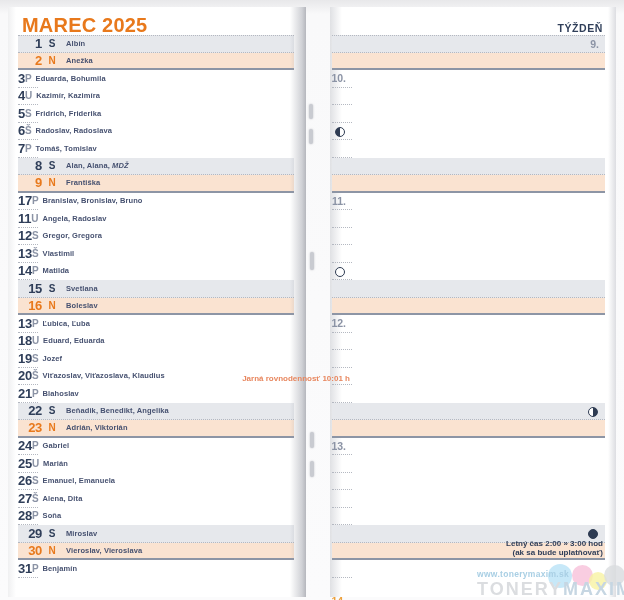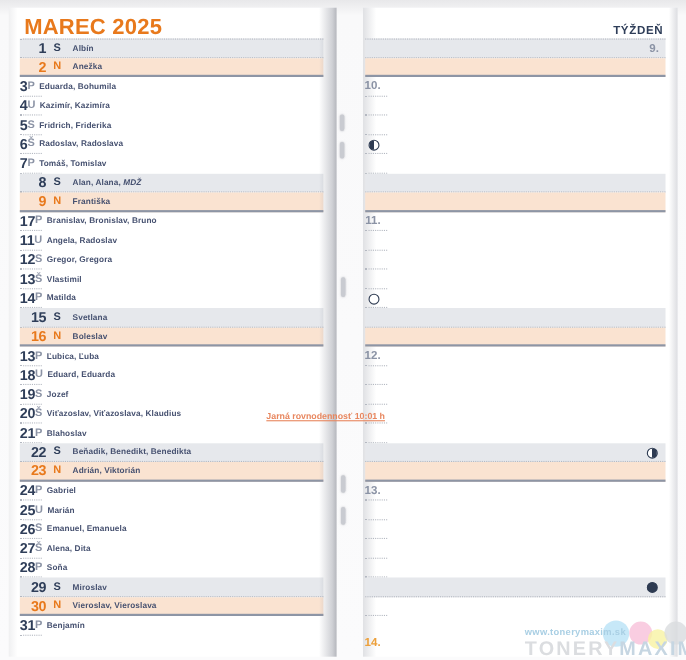--- a/index.html
+++ b/index.html
@@ -39,21 +39,21 @@
   .names .it{font-style:italic;}
   .weeknum{position:absolute;right:6px;top:2px;font-size:10.5px;font-weight:bold;
     color:#8b93a5;}
   .moon{position:absolute;right:7px;top:4px;width:8px;height:8px;border-radius:50%;
     border:1px solid #2e3b52;background:#fff;}
   .moon.first-quarter{background:linear-gradient(90deg,#2e3b52 50%,#ffffff 50%);}
   .moon.full{background:#fff;}
   .moon.last-quarter{background:linear-gradient(90deg,#ffffff 50%,#2e3b52 50%);}
   .moon.new{background:#2e3b52;}
   .note{position:absolute;right:2px;bottom:1px;font-size:8px;font-weight:bold;
-    text-align:right;line-height:8.4px;white-space:nowrap;text-decoration:underline;}
+    text-align:right;line-height:8.4px;white-space:nowrap;}
   .binding-mark{position:absolute;width:4px;border-radius:2px;background:#c9cbd1;
     box-shadow:0 0 2px rgba(150,152,160,0.6);z-index:3;}
   .wm-circle{position:absolute;border-radius:50%;opacity:0.8;z-index:5;}
   .wm-url{position:absolute;left:477px;top:569px;font-size:8.5px;font-weight:bold;
     color:#a9cfe4;letter-spacing:0.3px;z-index:6;}
   .wm-logo{position:absolute;left:477px;top:579px;font-size:18px;font-weight:bold;
     letter-spacing:2px;z-index:6;white-space:nowrap;}
   .wm-logo .p1{color:#dbdde0;text-align:center;}
   .wm-logo .p2{color:#c6d6e2;}
 </style>
@@ -166,21 +166,21 @@
           <div class="names">Viťazoslav, Viťazoslava, Klaudius</div>
         </div>
         <div class="row wd">
           <div class="num">21</div>
           <div class="wd">P</div>
           <div class="names">Blahoslav</div>
         </div>
         <div class="row sat">
           <div class="num">22</div>
           <div class="wd">S</div>
-          <div class="names">Beňadik, Benedikt, Benedikta</div>
+          <div class="names">Beňadik, Benedikt, Angelika</div>
         </div>
         <div class="row sun">
           <div class="num">23</div>
           <div class="wd">N</div>
           <div class="names">Adrián, Viktorián</div>
         </div>
         <div class="row wd">
           <div class="num">24</div>
           <div class="wd">P</div>
           <div class="names">Gabriel</div>
@@ -269,20 +269,26 @@
         <div class="row sun"></div>
         <div class="row wd">
           <div class="weeknum" style="color: rgb(139, 147, 165);">13.</div>
         </div>
         <div class="row wd"></div>
         <div class="row wd"></div>
         <div class="row wd"></div>
         <div class="row wd"></div>
         <div class="row sat">
           <div class="moon new"></div>
+        </div>
+        <div class="row sun">
+          <div class="note" style="color: rgb(47, 62, 89);">
+            <div>Letný čas 2:00 » 3:00 hod</div>
+            <div>(ak sa bude uplatňovať)</div>
+          </div>
         </div>
         <div class="row wd">
           <div class="weeknum" style="color: rgb(236, 160, 60); margin-top: 33px;">14.</div>
         </div>
       </div>
   </div>
 
   <div class="binding-mark" style="left:309px;top:104px;height:15px;"></div>
   <div class="binding-mark" style="left:309px;top:129px;height:15px;"></div>
   <div class="binding-mark" style="left:310px;top:252px;height:18px;"></div>

